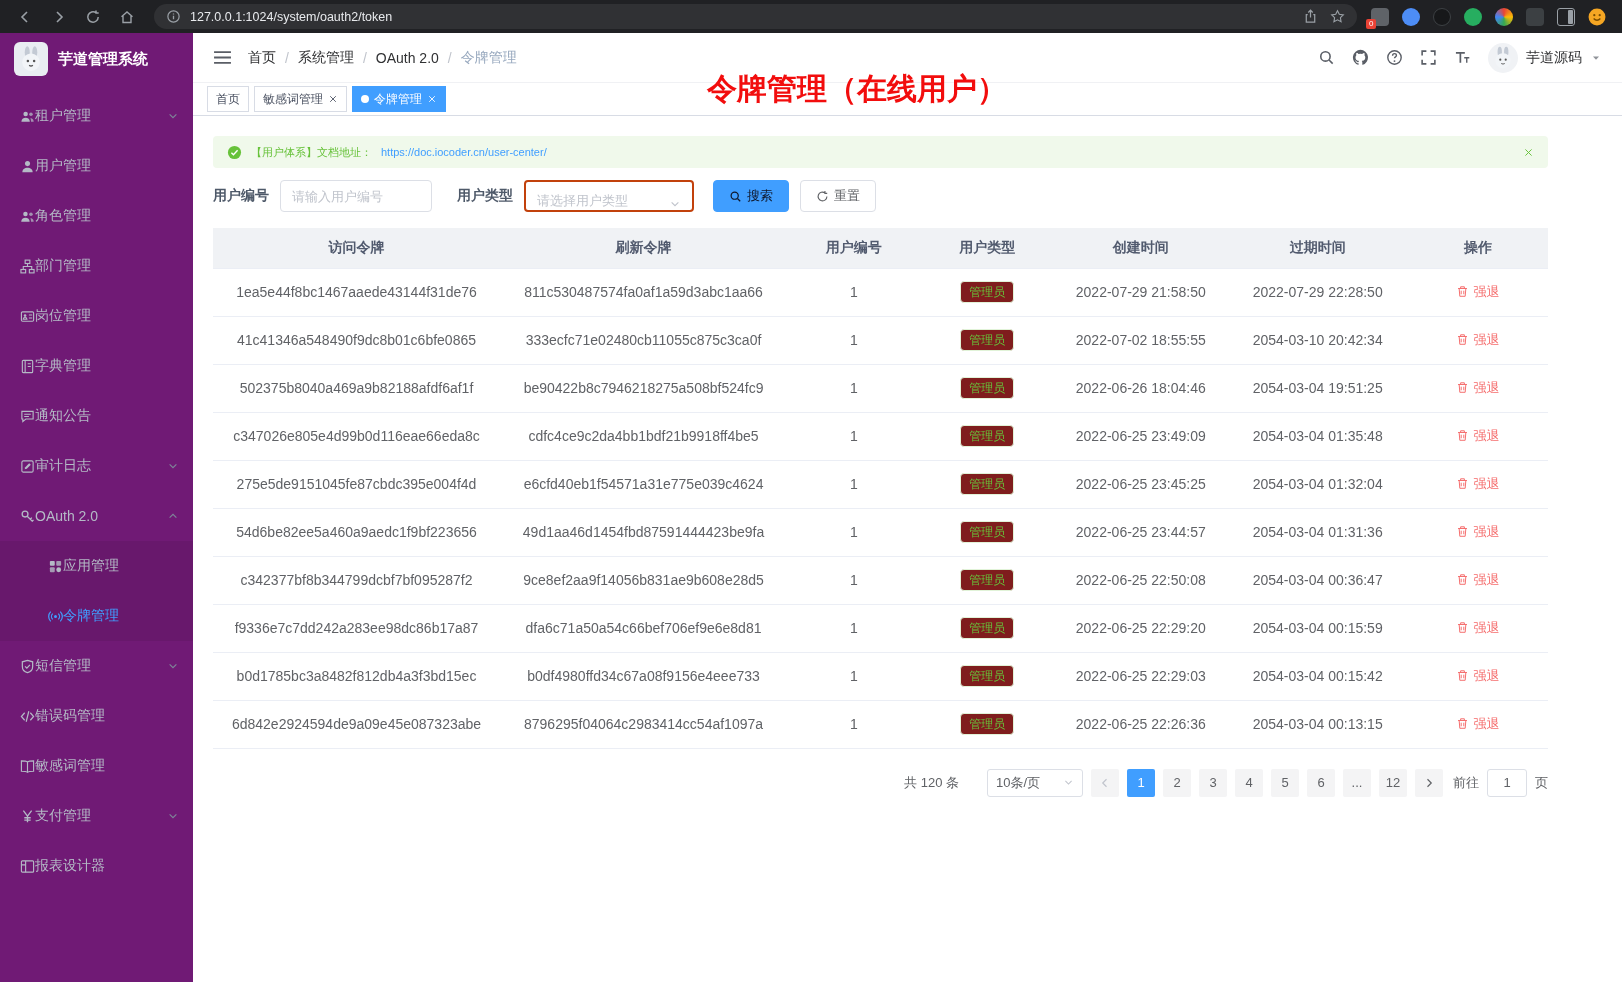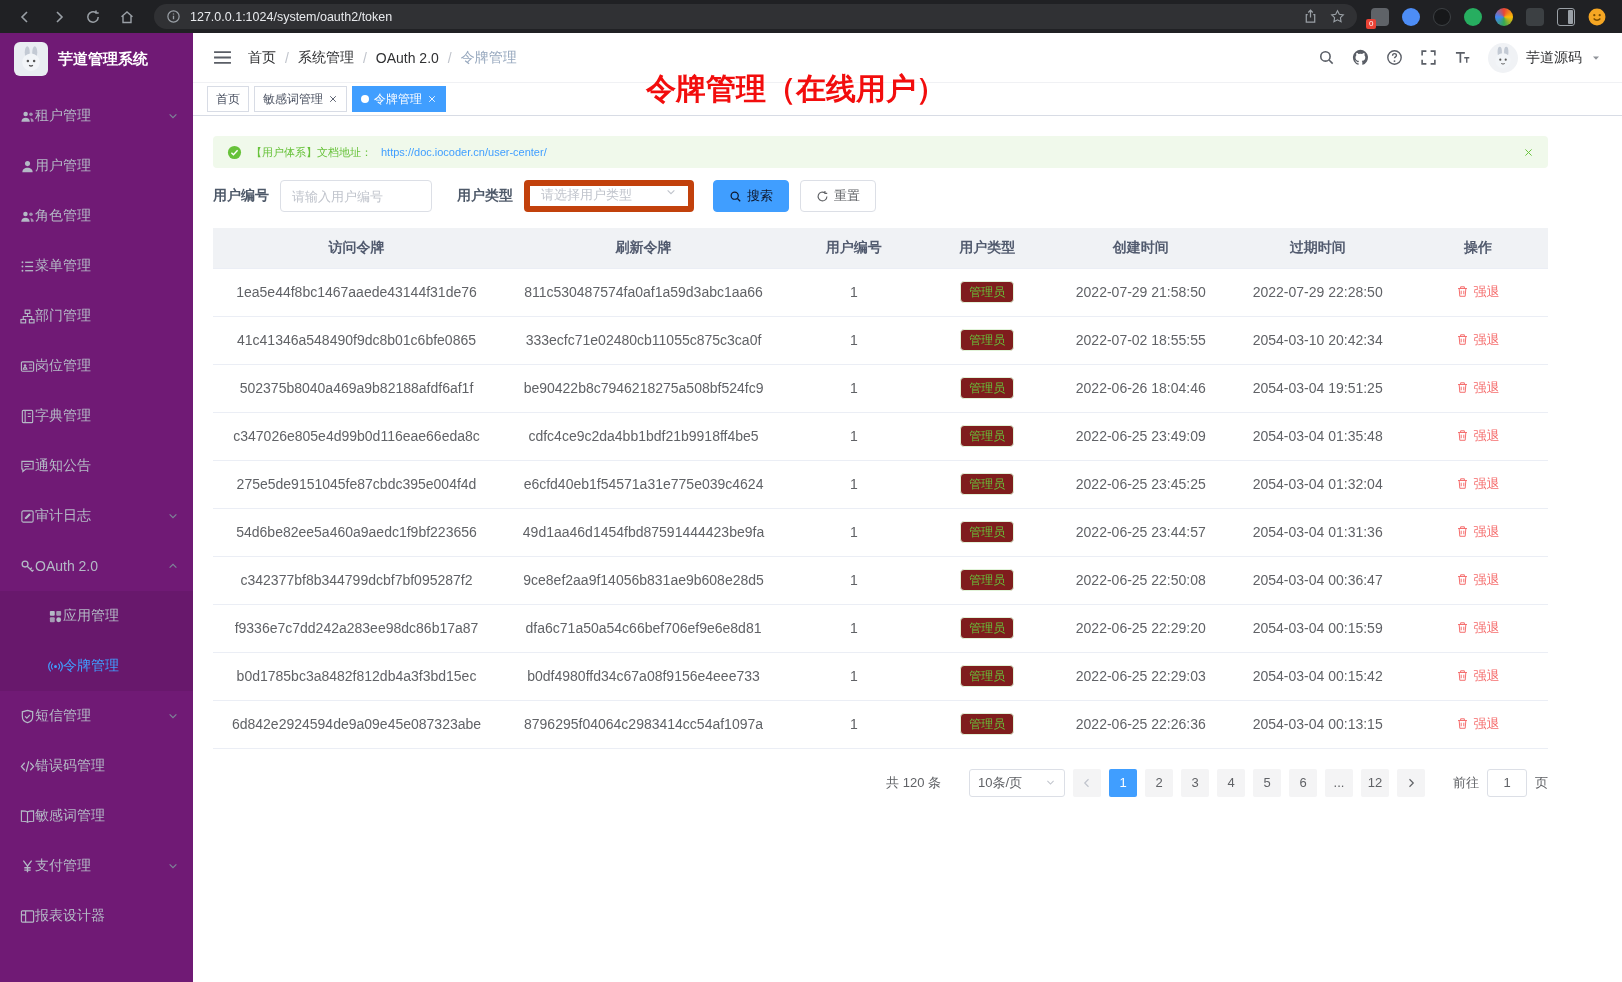--- a/index.html
+++ b/index.html
@@ -55,21 +55,21 @@
   .sep{color:#c0c4cc}
   .nav-right{margin-left:auto;display:flex;align-items:center;gap:17px;color:#5a5e66}
   .nav-right .icn{cursor:pointer}
   .nav-right .icn svg{width:17px;height:17px}
   .user{display:flex;align-items:center;gap:8px;cursor:pointer}
   .user-avatar{width:30px;height:30px;border-radius:50%;background:#f0f2f5;overflow:hidden;display:inline-flex;align-items:center;justify-content:center}
   .user-avatar svg{width:26px;height:26px}
   .user-name{font-size:14px;color:#303133}
   .user .caret svg{width:12px;height:12px;color:#909399}
 
-  .annotation{position:absolute;left:603px;top:36px;transform:translateX(-50%);font-size:30px;font-weight:700;color:#f20d0d;white-space:nowrap;z-index:20;pointer-events:none}
+  .annotation{position:absolute;left:664px;top:36px;transform:translateX(-50%);font-size:30px;font-weight:700;color:#f20d0d;white-space:nowrap;z-index:20;pointer-events:none}
 
   
   .tabsbar{height:33px;display:flex;align-items:center;gap:5px;padding:0 14px;border-bottom:1px solid #d8dce5;background:#fff}
   .tag-tab{height:26px;display:inline-flex;align-items:center;gap:5px;padding:0 8px;border:1px solid #d8dce5;background:#fff;color:#495060;font-size:12px;cursor:pointer;white-space:nowrap}
   .tag-tab.active{background:#409eff;border-color:#409eff;color:#fff}
   .tab-dot{width:8px;height:8px;border-radius:50%;background:#fff}
   .tab-close{display:inline-flex}
   .tab-close svg{width:10px;height:10px}
 
   
@@ -78,21 +78,21 @@
   .alert .icn{color:#67c23a}
   .alert-text{color:#67c23a}
   .alert-link{color:#409eff;text-decoration:none;cursor:pointer}
   .alert-close{margin-left:auto;color:#c0c4cc;cursor:pointer}
   .alert-close svg{width:11px;height:11px}
 
   .filter{display:flex;align-items:center;gap:11px;margin-bottom:16px}
   .f-label{font-weight:700;color:#4e5969;font-size:14px}
   .f-input{width:152px;height:32px;border:1px solid #dcdfe6;border-radius:4px;padding:0 11px;font-size:13px;color:#606266;outline:none}
   .f-input::placeholder{color:#c0c4cc}
-  .f-select{width:170px;height:32px;border:6px solid #c2410c;border-radius:4px;display:flex;align-items:flex-start;justify-content:space-between;padding:0 11px;cursor:pointer}
+  .f-select{width:170px;height:32px;border:2px solid #c2410c;border-radius:4px;display:flex;align-items:flex-end;justify-content:space-between;padding:0 11px;cursor:pointer}
   .sel-ph{color:#c0c4cc;font-size:13px}
   .f-select .icn{color:#c0c4cc}
   .f-select .icn svg{width:12px;height:12px}
   .lbl2{margin-left:14px}
   .btn{height:32px;border-radius:4px;display:inline-flex;align-items:center;gap:5px;padding:0 15px;font-size:13px;cursor:pointer;font-family:inherit}
   .btn .icn svg{width:13px;height:13px}
   .btn-primary{background:#409eff;border:1px solid #409eff;color:#0f172a;margin-left:8px}
   .btn-plain{background:#fff;border:1px solid #dcdfe6;color:#606266}
 
   table.grid{width:100%;border-collapse:collapse;table-layout:fixed}
@@ -105,21 +105,21 @@
   .pagination{display:flex;align-items:center;justify-content:flex-end;gap:8px;margin-top:20px;color:#606266;font-size:13px}
   .pg-total{margin-right:20px}
   .pg-size{width:96px;height:28px;border:1px solid #dcdfe6;border-radius:3px;display:flex;align-items:center;justify-content:space-between;padding:0 8px;cursor:pointer}
   .pg-size .icn{color:#c0c4cc}
   .pg-size .icn svg{width:11px;height:11px}
   .pg-btn{min-width:28px;height:28px;background:#f4f4f5;border-radius:2px;display:inline-flex;align-items:center;justify-content:center;cursor:pointer;color:#606266;padding:0 4px}
   .pg-btn svg{width:12px;height:12px}
   .pg-btn.active{background:#409eff;color:#fff}
   .pg-btn.disabled{color:#c0c4cc;cursor:default}
   .pg-pages{display:inline-flex;gap:8px}
-  .pg-goto{margin-left:20px}
+  .pg-goto{margin-left:2px}
   .pg-input{width:40px;height:28px;border:1px solid #dcdfe6;border-radius:3px;text-align:center;font-size:13px;color:#606266;outline:none}
 </style>
 </head>
 <body>
 
 <div class="browser-bar">
   <span class="icn bico">
       <svg viewBox="0 0 16 16">
         <path d="M10 3 5 8l5 5" fill="none" stroke="currentColor" stroke-width="1.6"></path>
       </svg>
@@ -233,33 +233,20 @@
               <path d="M1.3 13.6c0-2.7 2-4.3 4.5-4.3s4.5 1.6 4.5 4.3z" fill="currentColor"></path>
               <circle cx="11.7" cy="5.6" r="1.9" fill="currentColor" opacity=".75"></circle>
               <path d="M11.3 9.6c1.9.3 3.3 1.7 3.3 4h-2.8z" fill="currentColor" opacity=".75"></path>
             </svg>
           </span>
           <span class="mi-label">角色管理</span>
         </div>
         <div class="menu-item">
           <span class="icn">
             <svg viewBox="0 0 16 16">
-              <circle cx="2.6" cy="3.5" r="1" fill="currentColor"></circle>
-              <path d="M5.5 3.5H14" stroke="currentColor" stroke-width="1.4"></path>
-              <circle cx="2.6" cy="8" r="1" fill="currentColor"></circle>
-              <path d="M5.5 8H14" stroke="currentColor" stroke-width="1.4"></path>
-              <circle cx="2.6" cy="12.5" r="1" fill="currentColor"></circle>
-              <path d="M5.5 12.5H14" stroke="currentColor" stroke-width="1.4"></path>
-            </svg>
-          </span>
-          <span class="mi-label">菜单管理</span>
-        </div>
-        <div class="menu-item">
-          <span class="icn">
-            <svg viewBox="0 0 16 16">
               <rect x="5.5" y="1.2" width="5" height="3.6" fill="none" stroke="currentColor" stroke-width="1.2"></rect>
               <rect x="1" y="11.2" width="5" height="3.6" fill="none" stroke="currentColor" stroke-width="1.2"></rect>
               <rect x="10" y="11.2" width="5" height="3.6" fill="none" stroke="currentColor" stroke-width="1.2"></rect>
               <path d="M8 4.8V8M3.5 11.2V8h9v3.2" fill="none" stroke="currentColor" stroke-width="1.2"></path>
             </svg>
           </span>
           <span class="mi-label">部门管理</span>
         </div>
         <div class="menu-item">
           <span class="icn">

